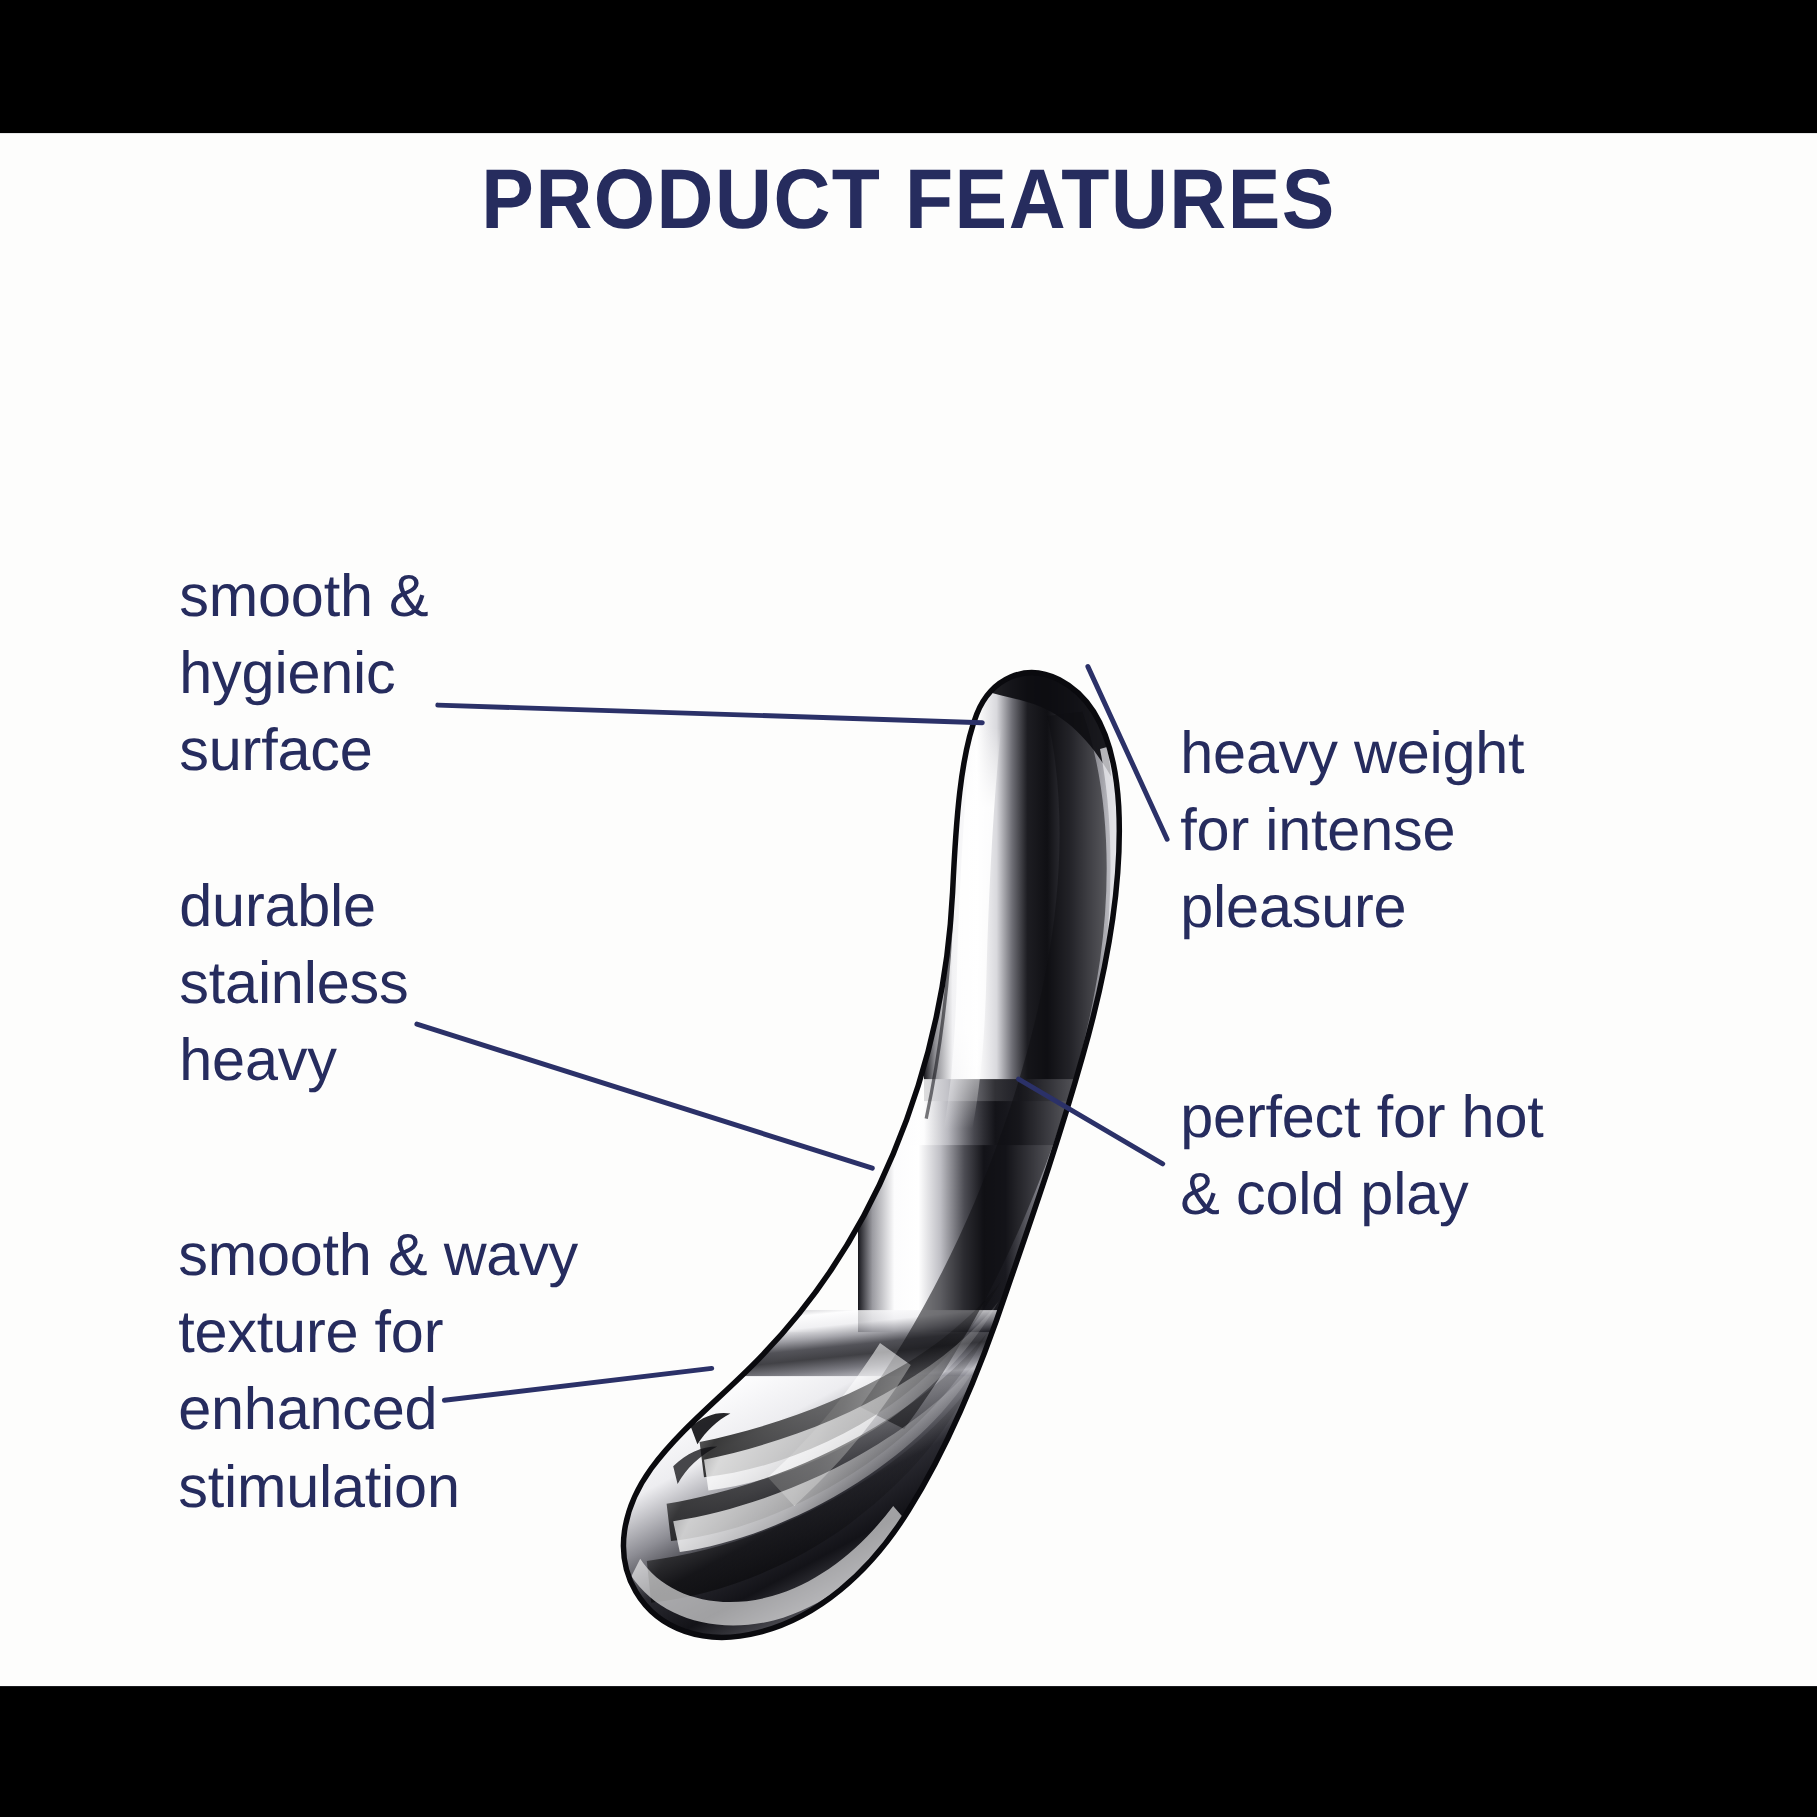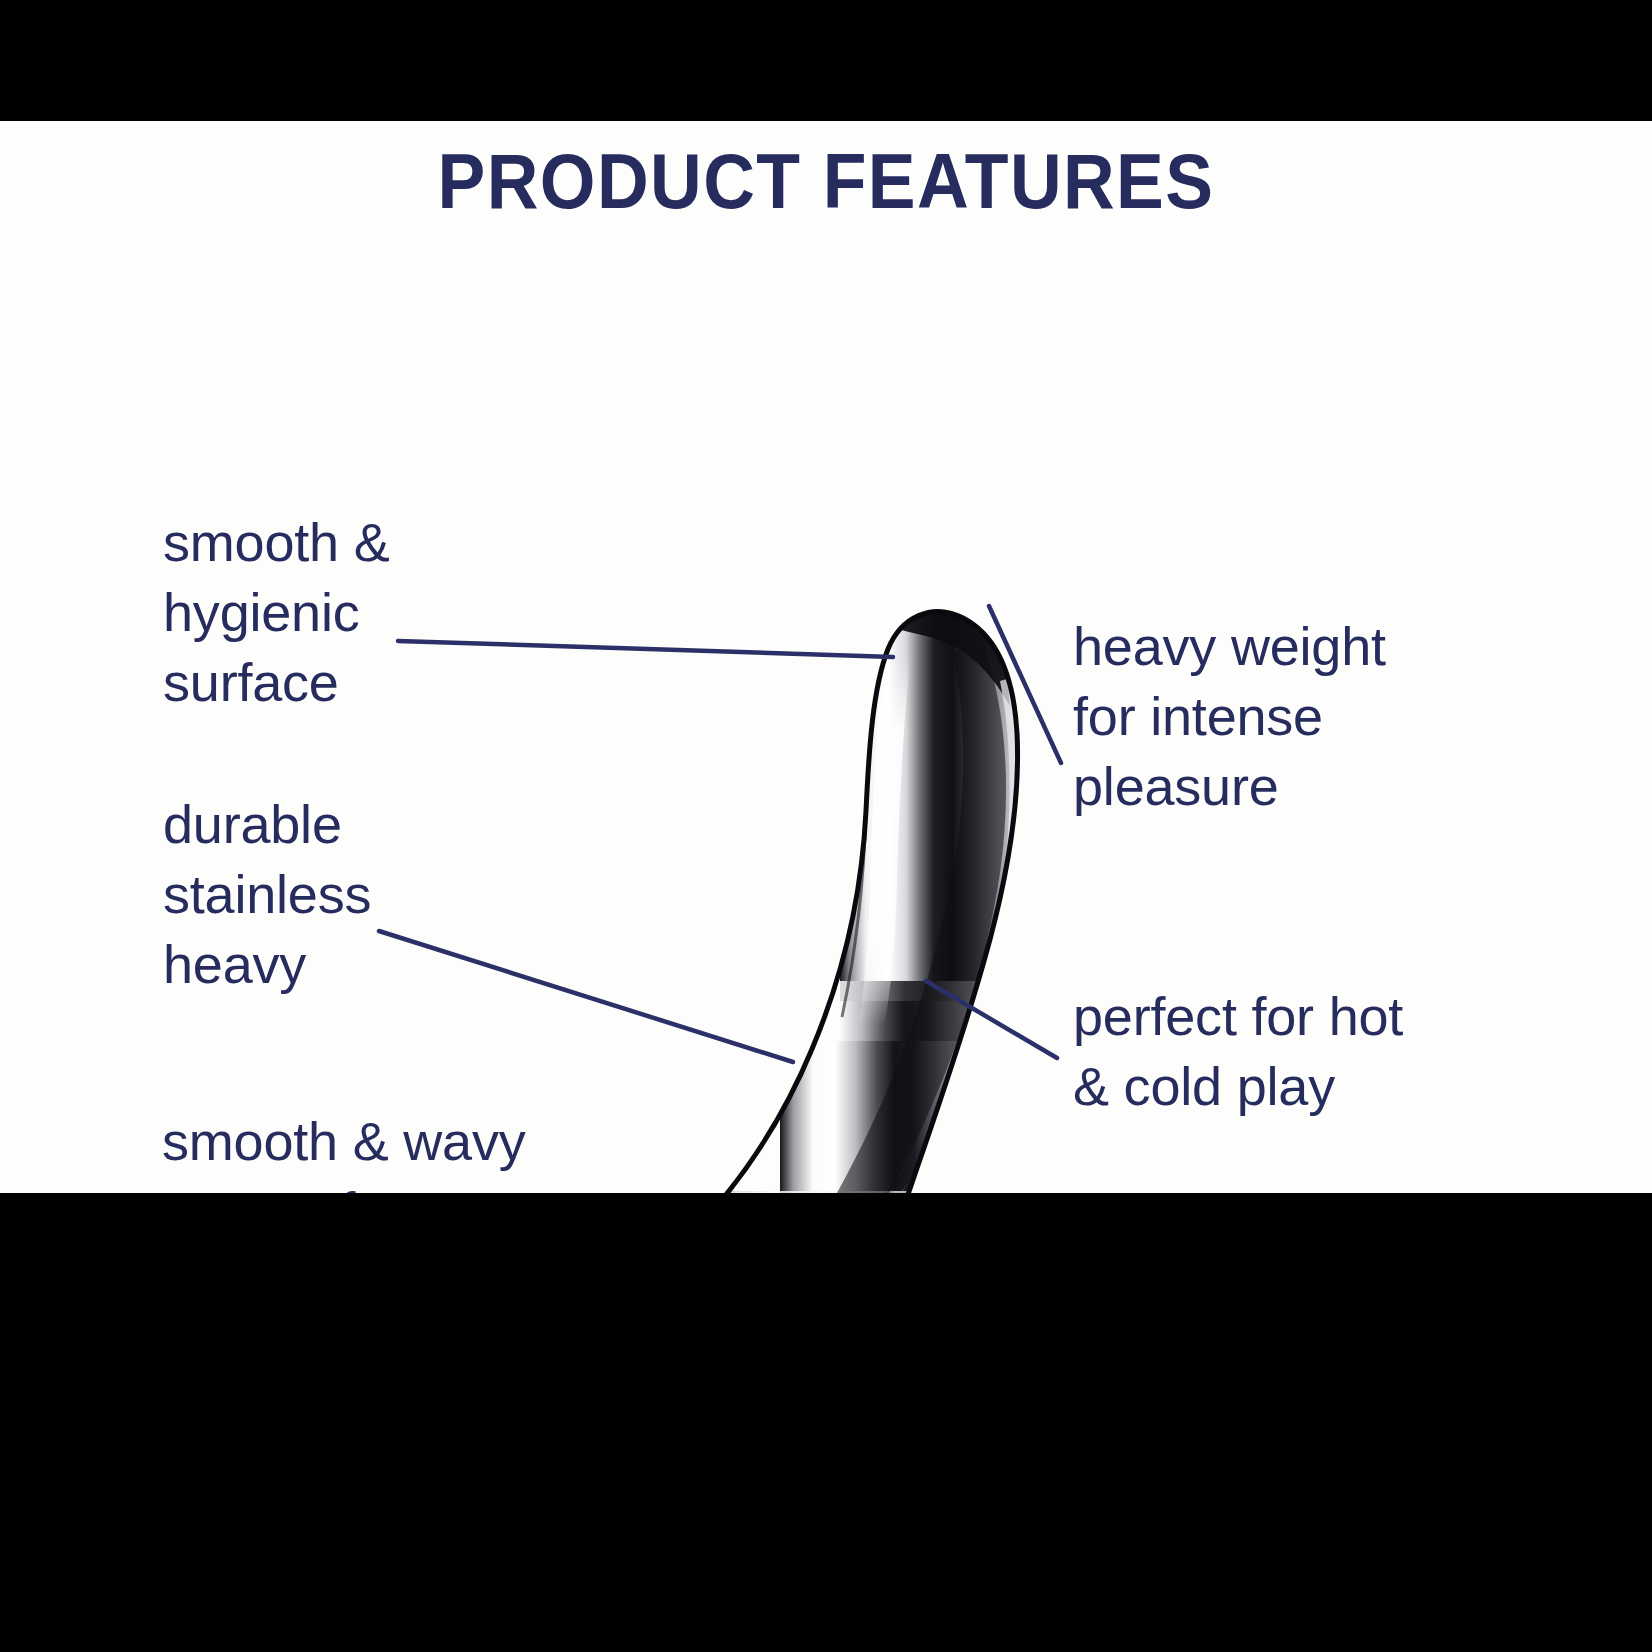--- a/index.html
+++ b/index.html
@@ -3,21 +3,21 @@
 <meta charset="utf-8">
 <title>Product Features</title>
 <style>
   html,body{margin:0;padding:0;}
   body{
     width:1652px;height:1652px;
     background:#000;
     font-family:"Liberation Sans","DejaVu Sans",sans-serif;
     overflow:hidden;
   }
-  #stage{position:relative;width:1652px;height:1193px;overflow:hidden;background:#0f172a;}
+  #stage{position:relative;width:1652px;height:1652px;overflow:hidden;background:#0f172a;}
 
   .letterbox{position:absolute;left:0;width:1652px;background:#000;}
   #bar-top{top:0;height:121px;}
   #bar-bottom{top:1533px;height:119px;}
 
   #canvas{
     position:absolute;left:0;top:121px;width:1652px;height:1412px;
     background:#fdfdfc;
   }
 
@@ -44,21 +44,21 @@
     line-height:1.30;
     letter-spacing:-0.2px;
     white-space:pre-line;
   }
   .callout.left{text-align:left;}
   .callout.right{text-align:left;}
 
   #c-smooth-hygienic{left:163px;top:386px;width:340px;}
   #c-durable-steel{left:163px;top:668px;width:330px;}
   #c-wavy-texture{left:162px;top:985px;width:400px;}
-  #c-heavy-weight{left:1073px;top:490px;width:420px;}
+  #c-heavy-weight{left:1073px;top:529px;width:420px;}
   #c-hot-cold{left:1073px;top:860px;width:430px;}
 
   #leaders{position:absolute;left:0;top:0;width:1652px;height:1412px;pointer-events:none;}
   #product{position:absolute;left:0;top:0;width:1652px;height:1412px;}
 </style>
 </head>
 <body>
 
 <div id="stage">
 

